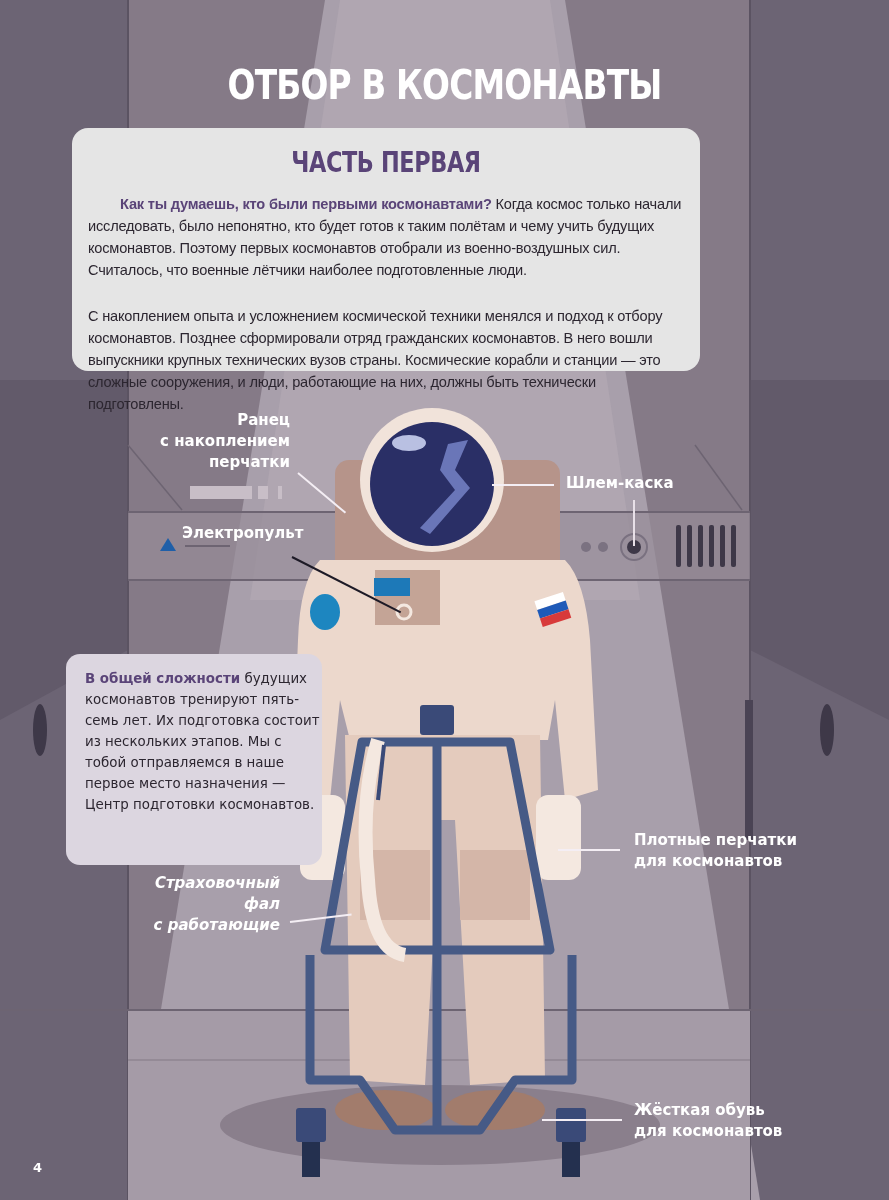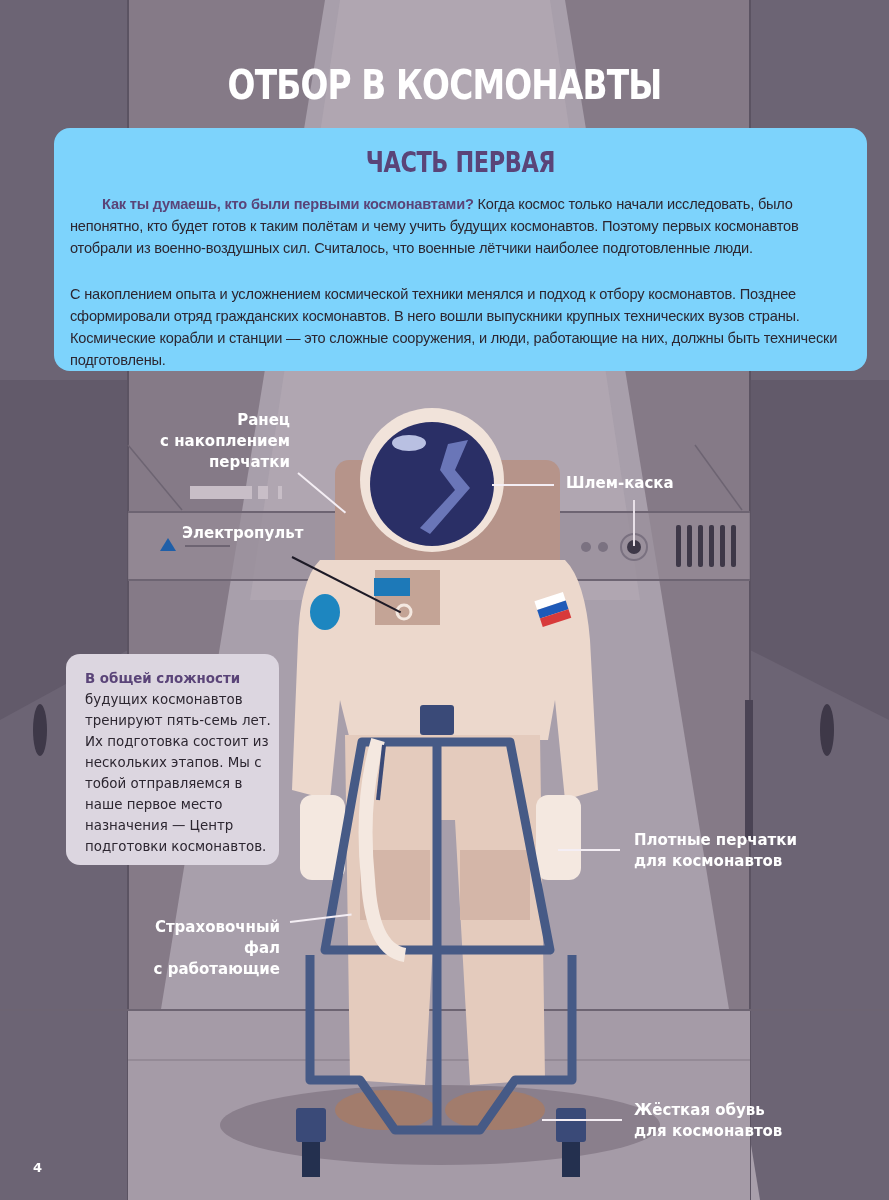--- a/index.html
+++ b/index.html
@@ -10,22 +10,22 @@
 
   .page-title {
     position: absolute; left: 0; width: 889px; top: 62px;
     text-align: center; color: #ffffff;
     font-family: "DejaVu Sans", sans-serif; font-weight: bold;
     font-size: 40px; letter-spacing: -1px;
     transform: scaleX(0.82); transform-origin: center;
   }
 
   .intro-card {
-    position: absolute; left: 54px; top: 128px; width: 813px; height: 243px;
-    background: #7dd3fc; border-radius: 16px;
+    position: absolute; left: 72px; top: 128px; width: 628px; height: 243px;
+    background: #e5e5e5; border-radius: 16px;
     padding: 18px 16px 0 16px;
   }
   .intro-card .card-title {
     text-align: center; color: #5a4478;
     font-family: "DejaVu Sans", sans-serif; font-weight: bold;
     font-size: 28px; letter-spacing: -0.5px;
     transform: scaleX(0.8); transform-origin: center;
     margin-bottom: 14px;
   }
   .intro-card p {
@@ -39,21 +39,21 @@
   .callout {
     position: absolute; color: #ffffff;
     font-family: "DejaVu Sans", sans-serif; font-weight: bold;
     font-size: 15px; line-height: 21px;
   }
   .callout.right-align { text-align: right; }
   .leader { position: absolute; height: 2px; background: #f4eef4; transform-origin: left center; }
   .leader.dark { background: #1d1a26; }
 
   .side-note {
-    position: absolute; left: 66px; top: 654px; width: 213px; height: 211px;
+    position: absolute; left: 66px; top: 654px; width: 256px; height: 211px;
     background: #dcd6e0; border-radius: 14px;
     padding: 14px 0 0 19px;
     font-family: "DejaVu Sans", sans-serif; font-size: 13.4px; line-height: 21px; color: #2c2630;
   }
   .side-note .lead { color: #5a4478; font-weight: bold; }
 
   .page-number {
     position: absolute; left: 33px; top: 1160px; color: #ffffff;
     font-family: "DejaVu Sans", sans-serif; font-weight: bold; font-size: 13px;
   }
@@ -172,21 +172,21 @@
 
 <div class="callout" style="left:182px; top:523px;">Электропульт</div>
 <div class="leader dark" style="left:292px; top:556px; width:122px; transform:rotate(27deg);"></div>
 
 <div class="callout" style="left:634px; top:830px;">
   <div>Плотные перчатки</div>
   <div>для космонавтов</div>
 </div>
 <div class="leader" style="left:558px; top:849px; width:62px;"></div>
 
-<div class="callout right-align" style="left:120px; top:917px; width:160px;">
+<div class="callout right-align" style="left:120px; top:873px; width:160px;font-style:italic;">
   <div>Страховочный фал</div>
   <div>с работающие</div>
 </div>
 <div class="leader" style="left:290px; top:921px; width:62px; transform:rotate(-7deg);"></div>
 
 <div class="callout" style="left:634px; top:1100px;">
   <div>Жёсткая обувь</div>
   <div>для космонавтов</div>
 </div>
 <div class="leader" style="left:542px; top:1119px; width:80px;"></div>

